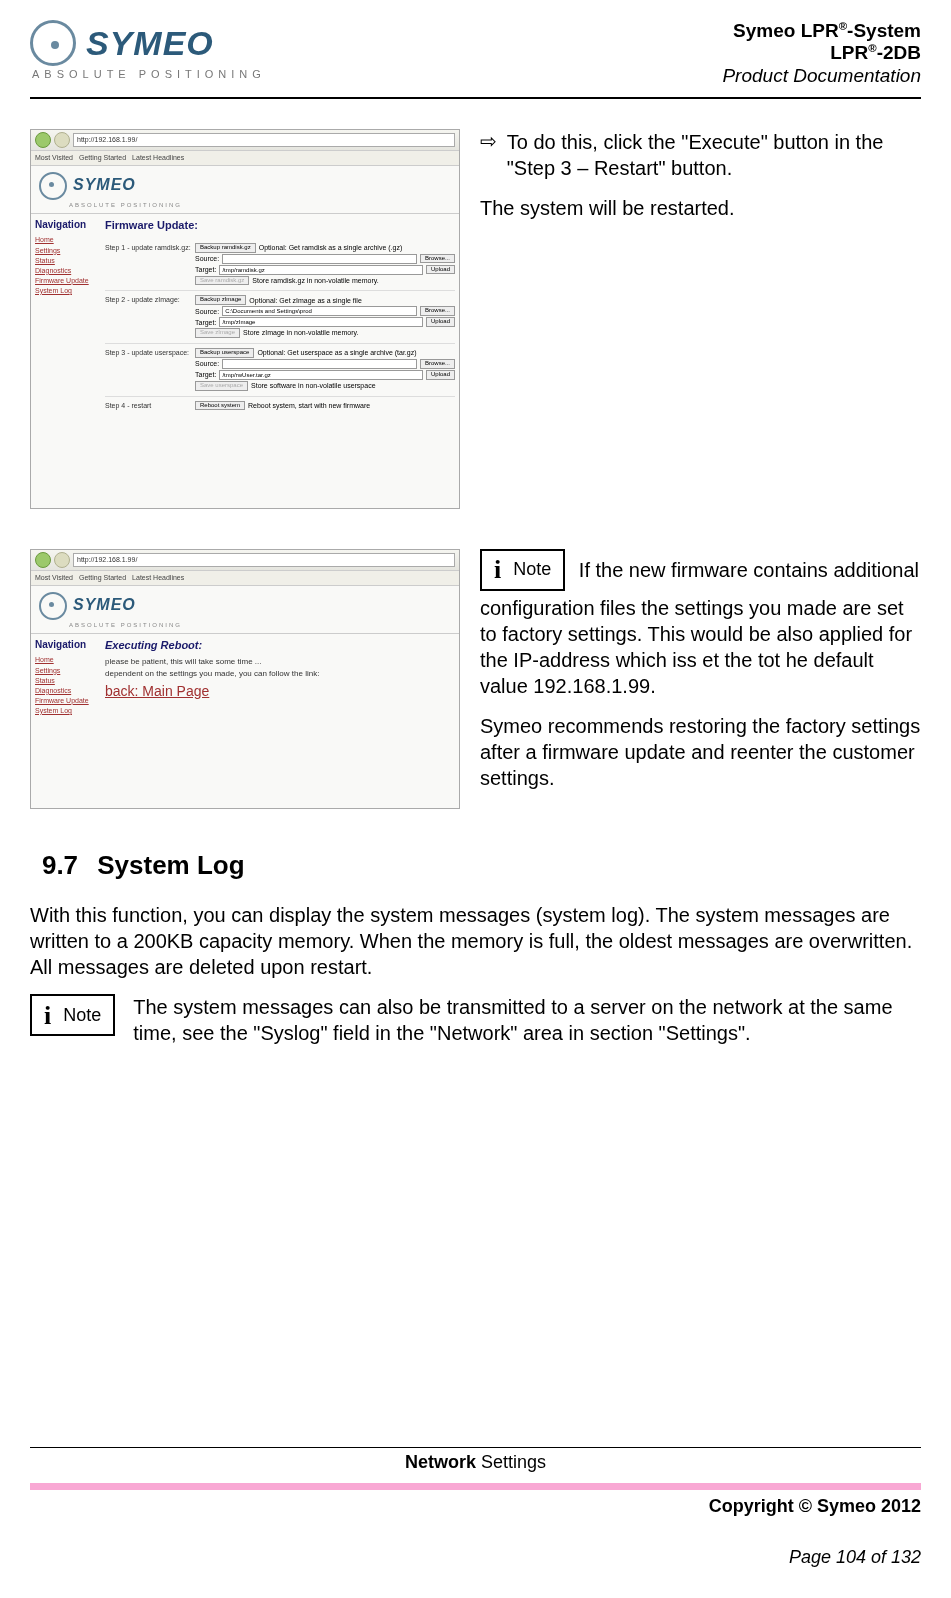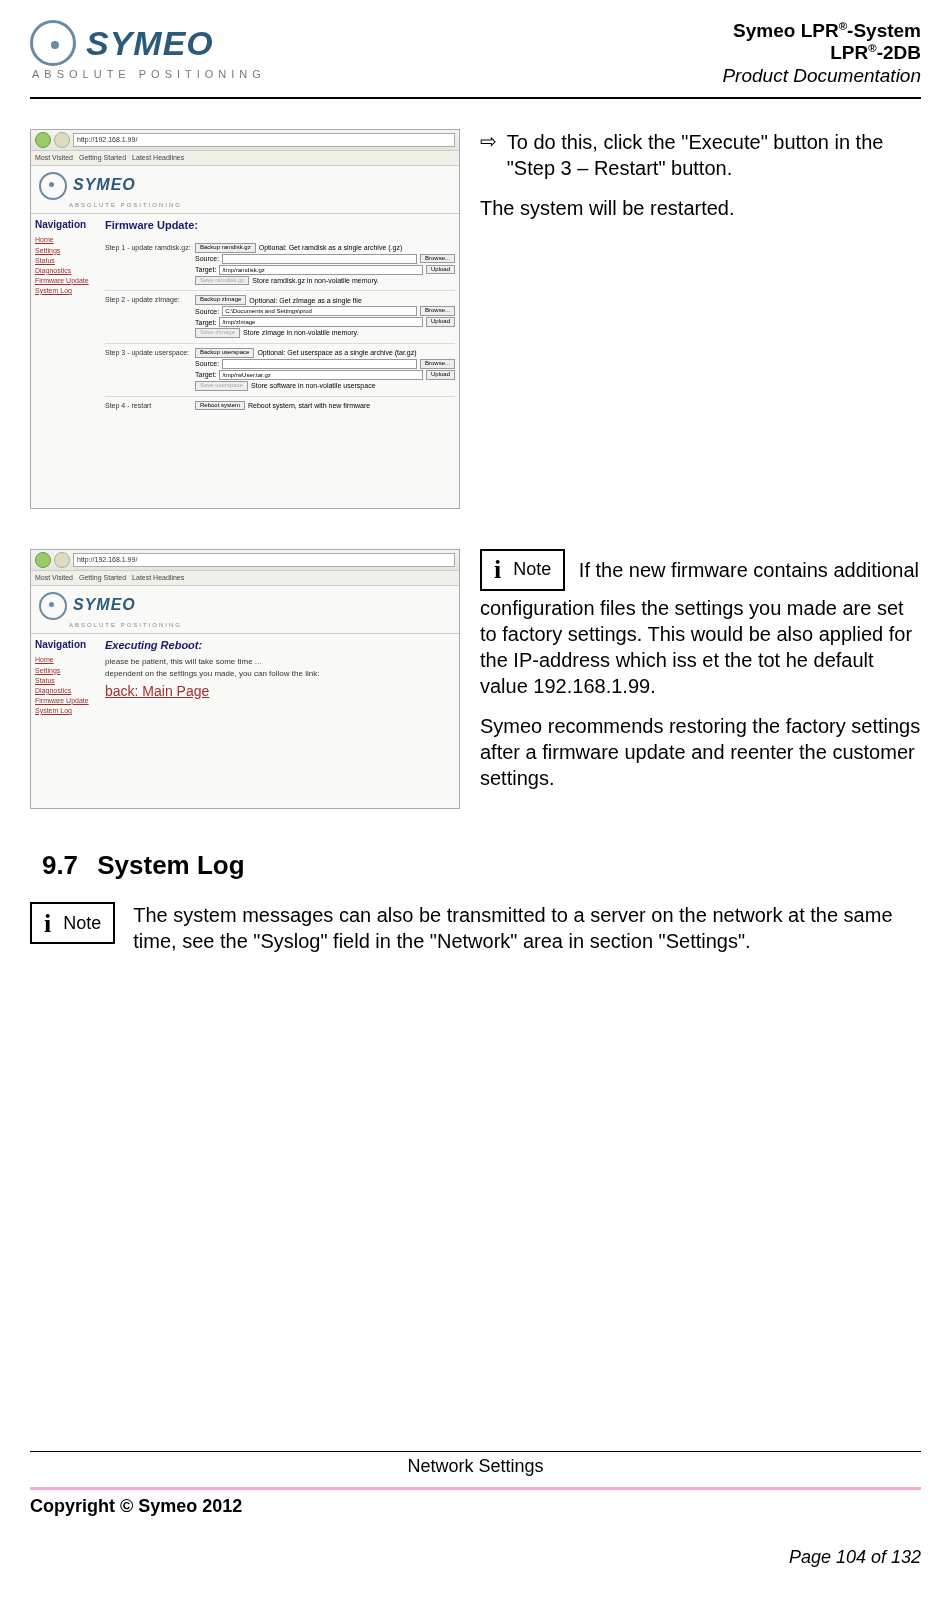--- a/index.html
+++ b/index.html
@@ -180,26 +180,26 @@
     bottom: 30px;
     left: 30px;
     right: 30px;
   }
   .footer-top {
     border-top: 1px solid #000;
     text-align: center;
     font-size: 18px;
     padding: 4px 0 10px 0;
   }
-  .footer-top b { font-weight: normal; }
+  .footer-top b { font-weight: bold; }
   .footer-bottom {
     display: flex;
-    justify-content: flex-start;
+    justify-content: flex-end;
     font-size: 18px;
-    border-top: 3px solid #f9a8d4;
+    border-top: 7px solid #f9a8d4;
     padding-top: 6px;
   }
   .footer-bottom .copy { font-weight: bold; }
   .footer-page { text-align: right; margin-top: 30px; font-size: 18px; font-style: italic; }
   p { margin: 0 0 14px 0; }
 </style>
 </head>
 <body>
 
 <div class="page">
@@ -395,20 +395,21 @@
         </p>
         <p>Symeo recommends restoring the factory settings after a firmware update and reenter the customer settings.</p>
       </div>
     </div>
 
     <h2 class="section">
       <span class="sec-num">9.7</span>
       <span>System Log</span>
     </h2>
 
+    <p>With this function, you can display the system messages (system log). The system messages are written to a 200KB capacity memory. When the memory is full, the oldest messages are overwritten. All messages are deleted upon restart.</p>
 
     <div class="note-row">
       <span class="note-box">
         <span class="i">i</span>
         <span class="note-label">Note</span>
       </span>
       <div class="note-text">The system messages can also be transmitted to a server on the network at the same time, see the "Syslog" field in the "Network" area in section "Settings".</div>
     </div>
 
   </div>

